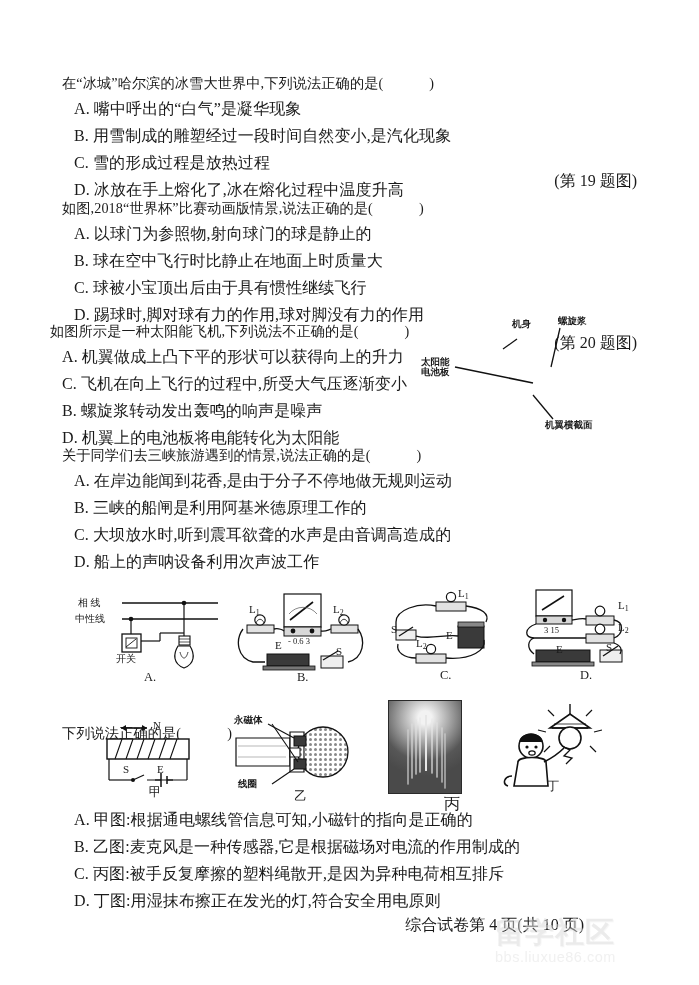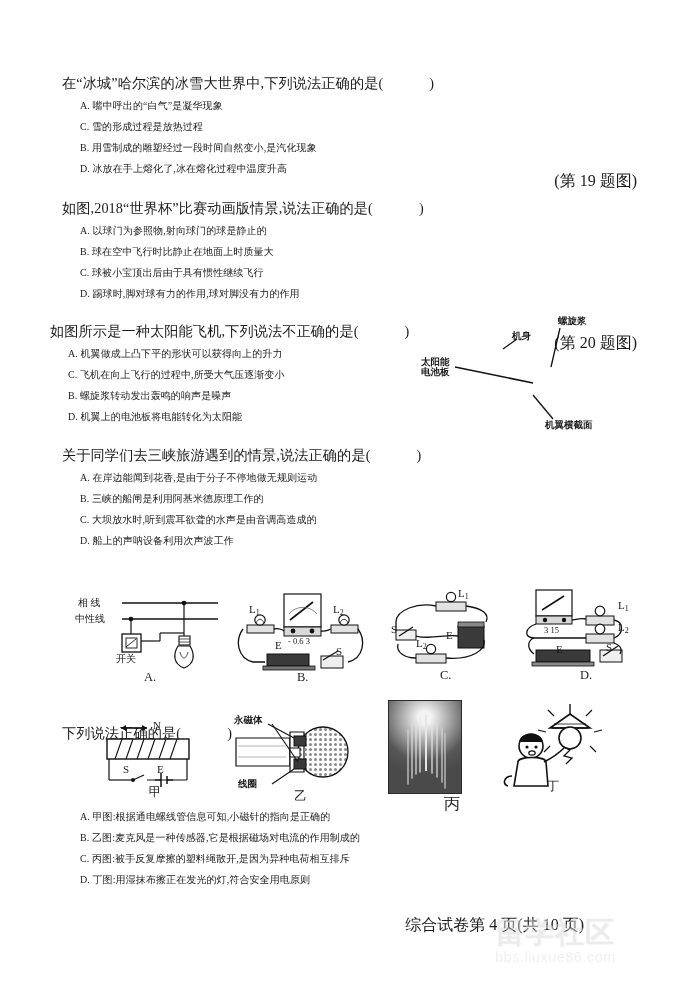--- a/index.html
+++ b/index.html
@@ -25,24 +25,24 @@
   
   .q-block { position: absolute; }
   .q-stem {
     font-size: 14.2px;
     line-height: 1.0;
     white-space: nowrap;
     letter-spacing: 0.1px;
   }
   .q-stem .paren-gap { display: inline-block; width: 46px; }
   .q-opt {
-    font-size: 10px;
+    font-size: 16px;
     line-height: 1.0;
     white-space: nowrap;
-    margin-left: 18px;
+    margin-left: 12px;
     letter-spacing: 0.1px;
   }
   .opt-row { margin-top: 11px; }
   .stem-row { margin-top: 0; }
 
   
   .fig { position: absolute; }
   .fig-cap {
     font-size: 16px;
     text-align: right;
@@ -134,22 +134,22 @@
 </head>
 <body>
 
 <div class="page">
 
   <div class="q-block" style="left:62px; top:76px;">
     <div class="q-stem stem-row">
       <span>在“冰城”哈尔滨的冰雪大世界中,下列说法正确的是(</span><span class="paren-gap"></span><span>)</span>
     </div>
     <div class="q-opt opt-row">A. 嘴中呼出的“白气”是凝华现象</div>
+    <div class="q-opt opt-row">B. 用雪制成的雕塑经过一段时间自然变小,是汽化现象</div>
     <div class="q-opt opt-row">C. 雪的形成过程是放热过程</div>
-    <div class="q-opt opt-row">B. 用雪制成的雕塑经过一段时间自然变小,是汽化现象</div>
     <div class="q-opt opt-row">D. 冰放在手上熔化了,冰在熔化过程中温度升高</div>
   </div>
 
   <div class="q-block" style="left:62px; top:201px;">
     <div class="q-stem stem-row">
       <span>如图,2018“世界杯”比赛动画版情景,说法正确的是(</span><span class="paren-gap"></span><span>)</span>
     </div>
     <div class="q-opt opt-row">A. 以球门为参照物,射向球门的球是静止的</div>
     <div class="q-opt opt-row">B. 球在空中飞行时比静止在地面上时质量大</div>
     <div class="q-opt opt-row">C. 球被小宝顶出后由于具有惯性继续飞行</div>
@@ -170,21 +170,21 @@
     <div class="q-opt opt-row">B. 螺旋浆转动发出轰鸣的响声是噪声</div>
     <div class="q-opt opt-row">D. 机翼上的电池板将电能转化为太阳能</div>
   </div>
 
   <div class="fig" style="left:463px; top:315px;">
 
     <div class="fig-cap" style="width:174px; margin-top:18px;">(第 20 题图)</div>
   </div>
 
   <div class="lbl" style="left:558px; top:317px; font-weight:bold;">螺旋浆</div>
-  <div class="lbl" style="left:512px; top:332px; font-weight:bold;">机身</div>
+  <div class="lbl" style="left:512px; top:320px; font-weight:bold;">机身</div>
   <div class="lbl" style="left:421px; top:358px; font-weight:bold;">
     <span>太阳能</span><br>
     <span>电池板</span>
   </div>
   <div class="lbl" style="left:545px; top:421px; font-weight:bold;">机翼横截面</div>
   <svg style="position:absolute;left:405px;top:315px;width:240px;height:125px;">
     <line x1="155" y1="13" x2="146" y2="52" stroke="#111" stroke-width="1.3"></line>
     <line x1="112" y1="24" x2="98" y2="34" stroke="#111" stroke-width="1.3"></line>
     <line x1="50" y1="52" x2="128" y2="68" stroke="#111" stroke-width="1.5"></line>
     <line x1="148" y1="104" x2="128" y2="80" stroke="#111" stroke-width="1.3"></line>

